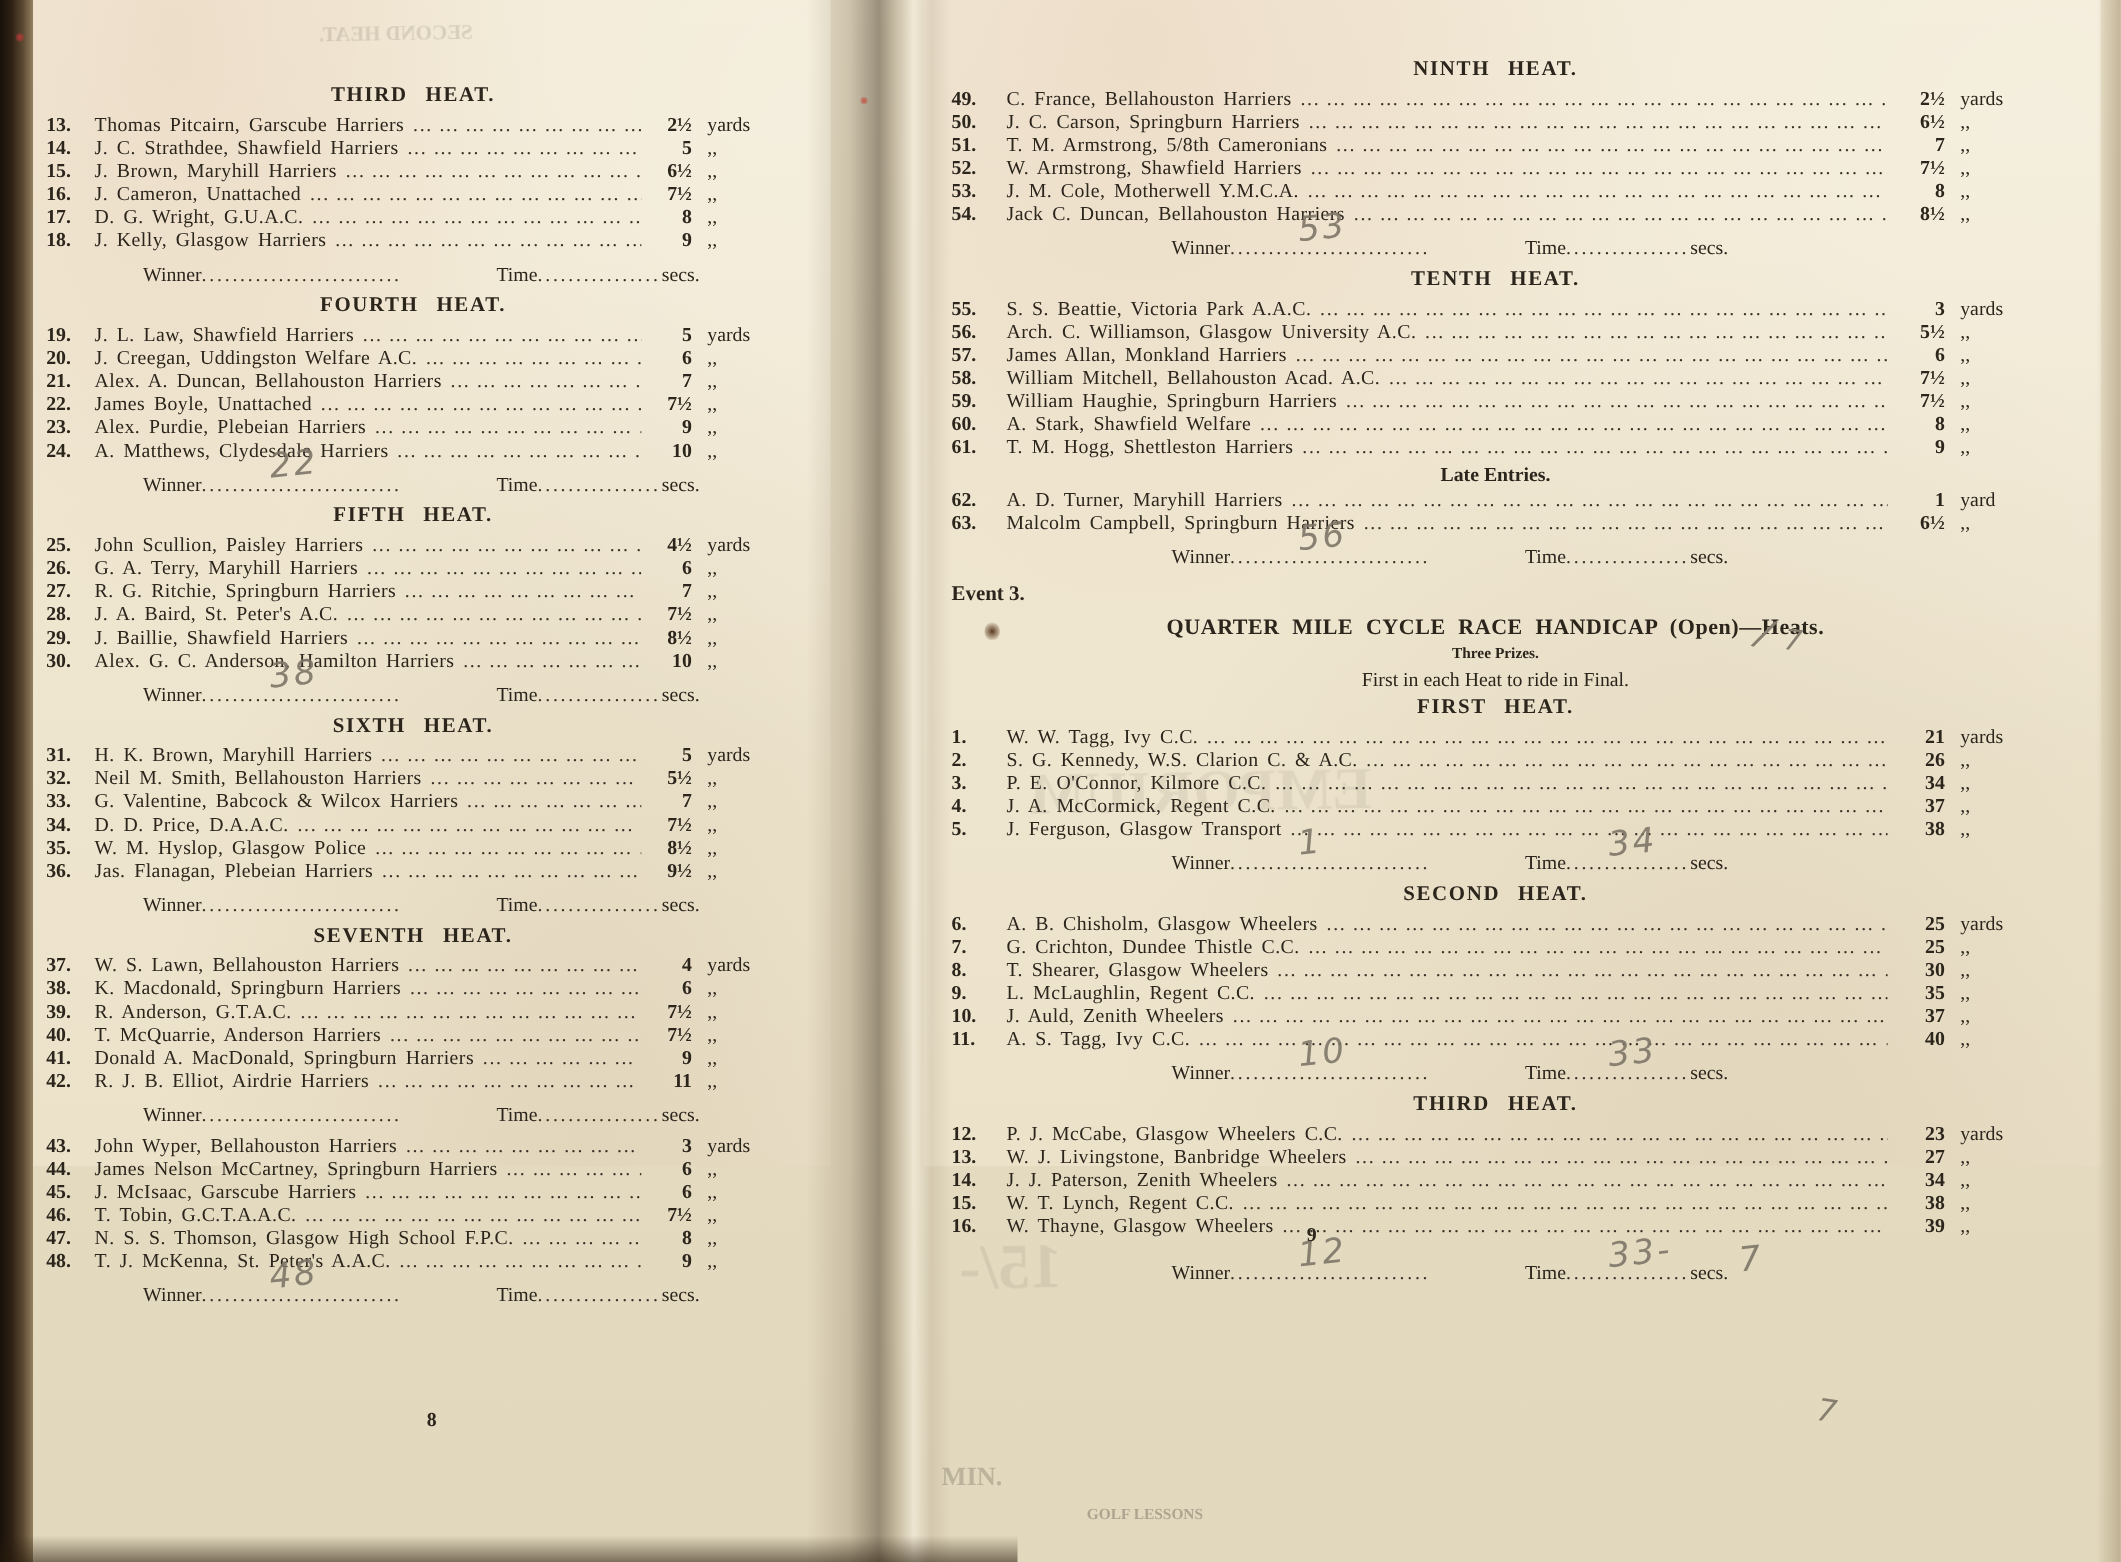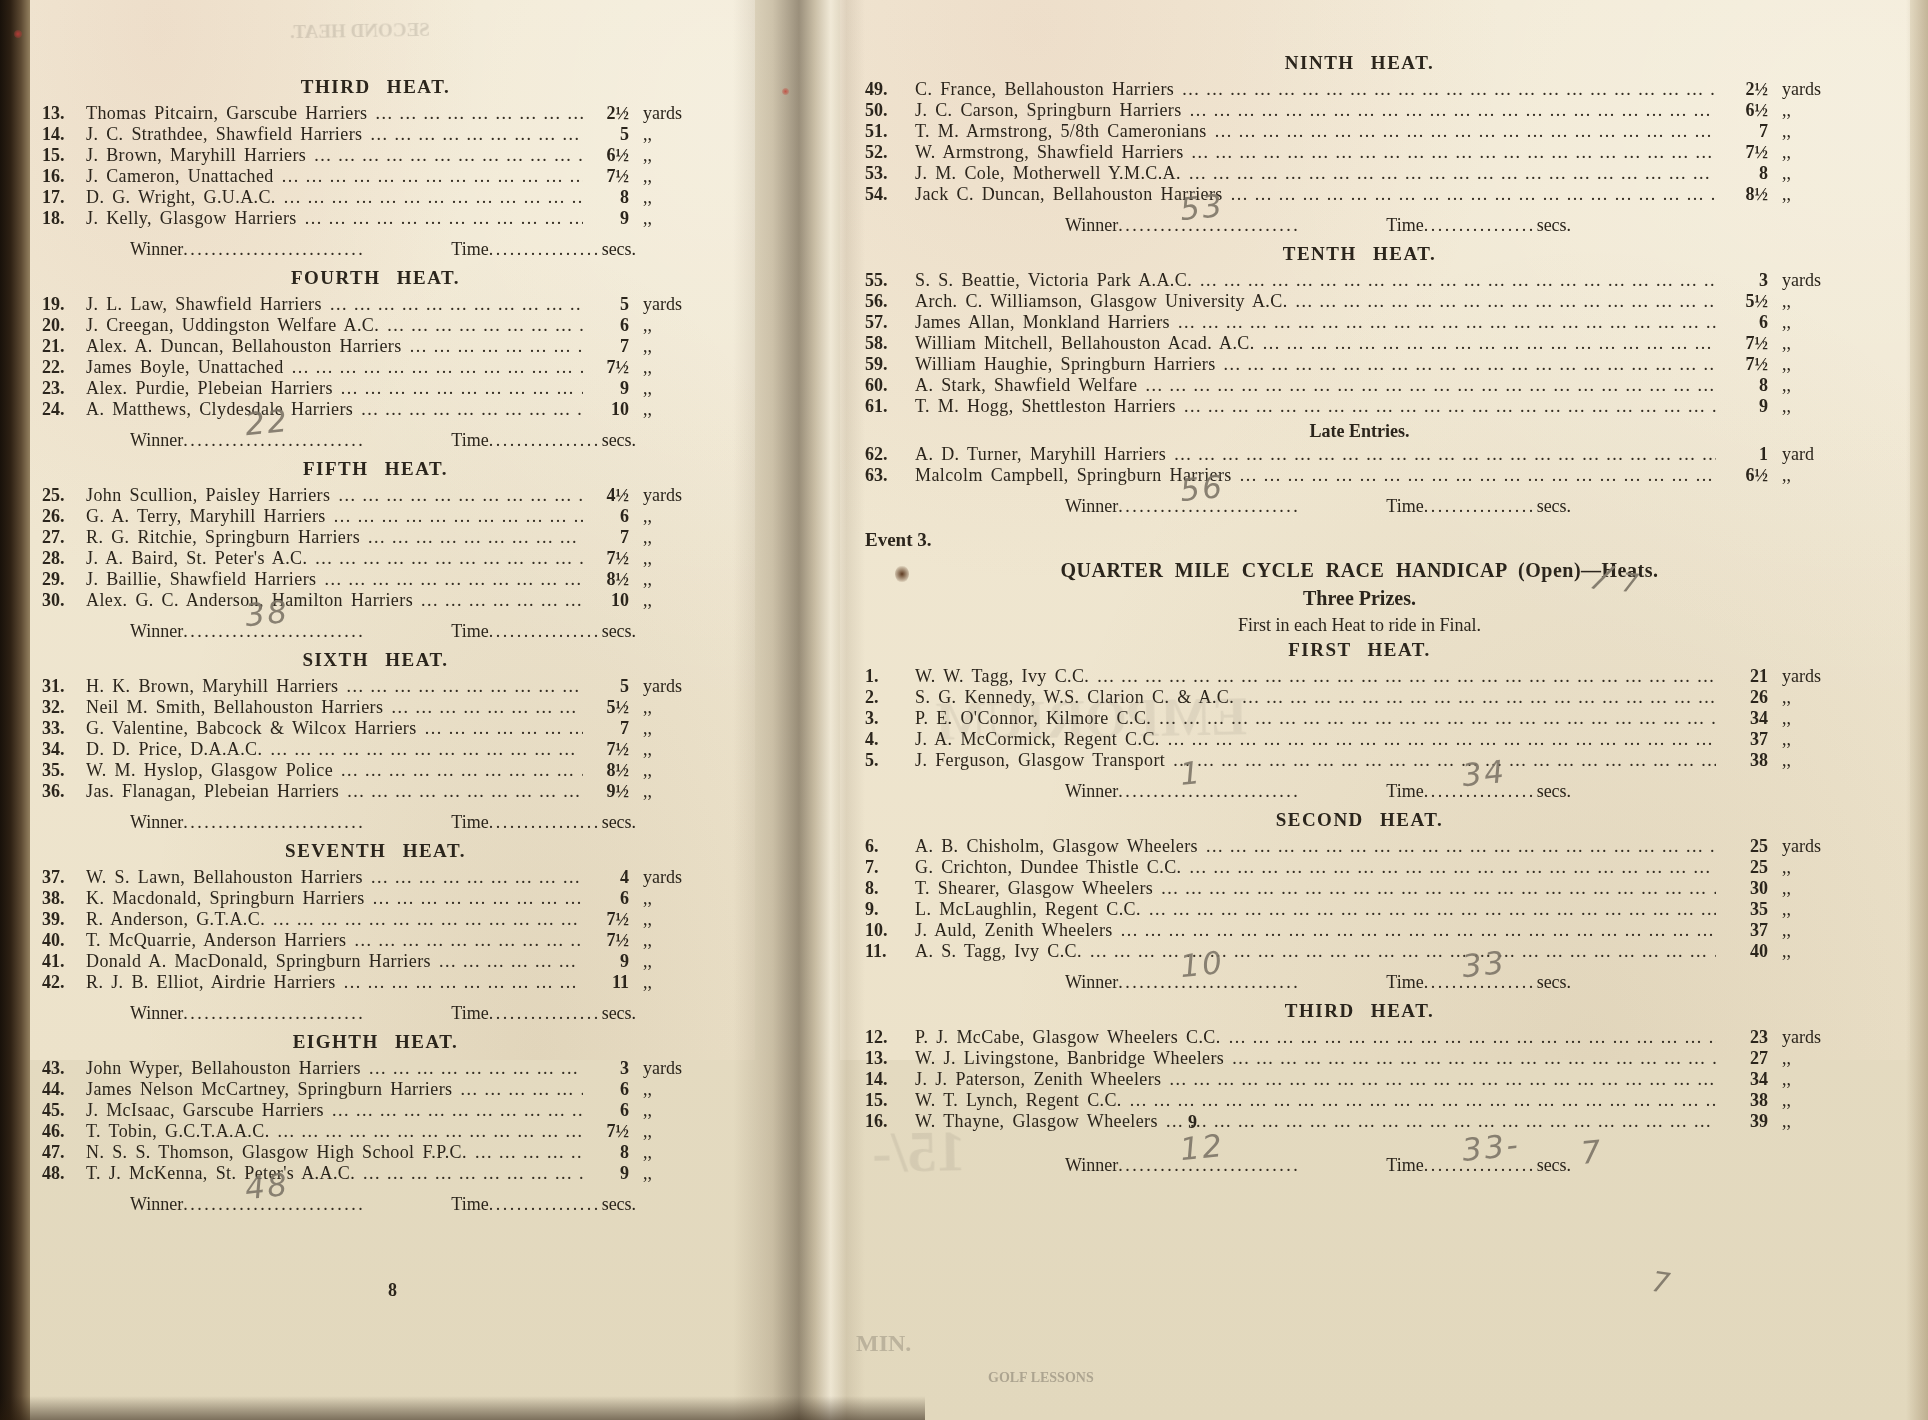--- a/index.html
+++ b/index.html
@@ -46,21 +46,21 @@
   .page-right .winline{padding-left:200px;}
   .dots{letter-spacing:2.5px;position:relative;color:#362f24;}
   .gap{width:86px;flex:none;}
   .secs{margin-left:1px;}
   .hand{position:absolute;left:34%;top:-26px;
     font-family:"DejaVu Sans",sans-serif;font-style:italic;
     font-size:31px;color:#7e7668;transform:rotate(-6deg);opacity:.9;}
   .event-label{font-weight:bold;font-size:19px;margin:12px 0 8px;}
   .event-title{text-align:center;font-weight:bold;font-size:20px;
     letter-spacing:.5px;word-spacing:6px;margin:0 0 5px;}
-  .event-sub{text-align:center;font-weight:bold;font-size:20px;margin:4px 0 5px;}
+  .event-sub{text-align:center;font-weight:bold;font-size:14px;margin:4px 0 5px;}
   .event-note{text-align:center;font-size:18px;margin:0 0 3px;}
   .pagenum{position:absolute;font-size:18px;font-weight:bold;}
   .pagenum-left{left:360px;top:1280px;}
   .pagenum-right{left:348px;top:1112px;}
   .ghost{position:absolute;font-weight:bold;color:#6d665a;filter:blur(.6px);
     pointer-events:none;white-space:nowrap;}
   .ghost.mir{transform:scaleX(-1) rotate(1deg);}
   .stray{position:absolute;font-family:"DejaVu Sans",sans-serif;font-style:italic;
     color:#867e6f;pointer-events:none;}
   .stain{position:absolute;border-radius:50%;pointer-events:none;}
@@ -336,21 +336,20 @@
           <div class="winline">
             <span class="wl">Winner</span>
             <span class="dots">..........................<span class="hand"></span></span>
             <span class="gap"></span>
             <span class="tl">Time</span>
             <span class="dots">................<span class="hand"></span></span>
             <span class="secs">secs.</span>
           </div>
         </section>
         <section class="heat">
-          <h3 class="heat-title">EIGHTH HEAT.</h3>
           <div class="row">
             <span class="num">43.</span>
             <span class="name">John Wyper, Bellahouston Harriers</span>
             <span class="leader">... ... ... ... ... ... ... ... ... ... ... ... ... ... ... ... ... ... ... ... ... ... ... ... ... ... ... ... ... ... </span>
             <span class="mark">3</span>
             <span class="unit">yards</span>
           </div>
           <div class="row">
             <span class="num">44.</span>
             <span class="name">James Nelson McCartney, Springburn Harriers</span>

